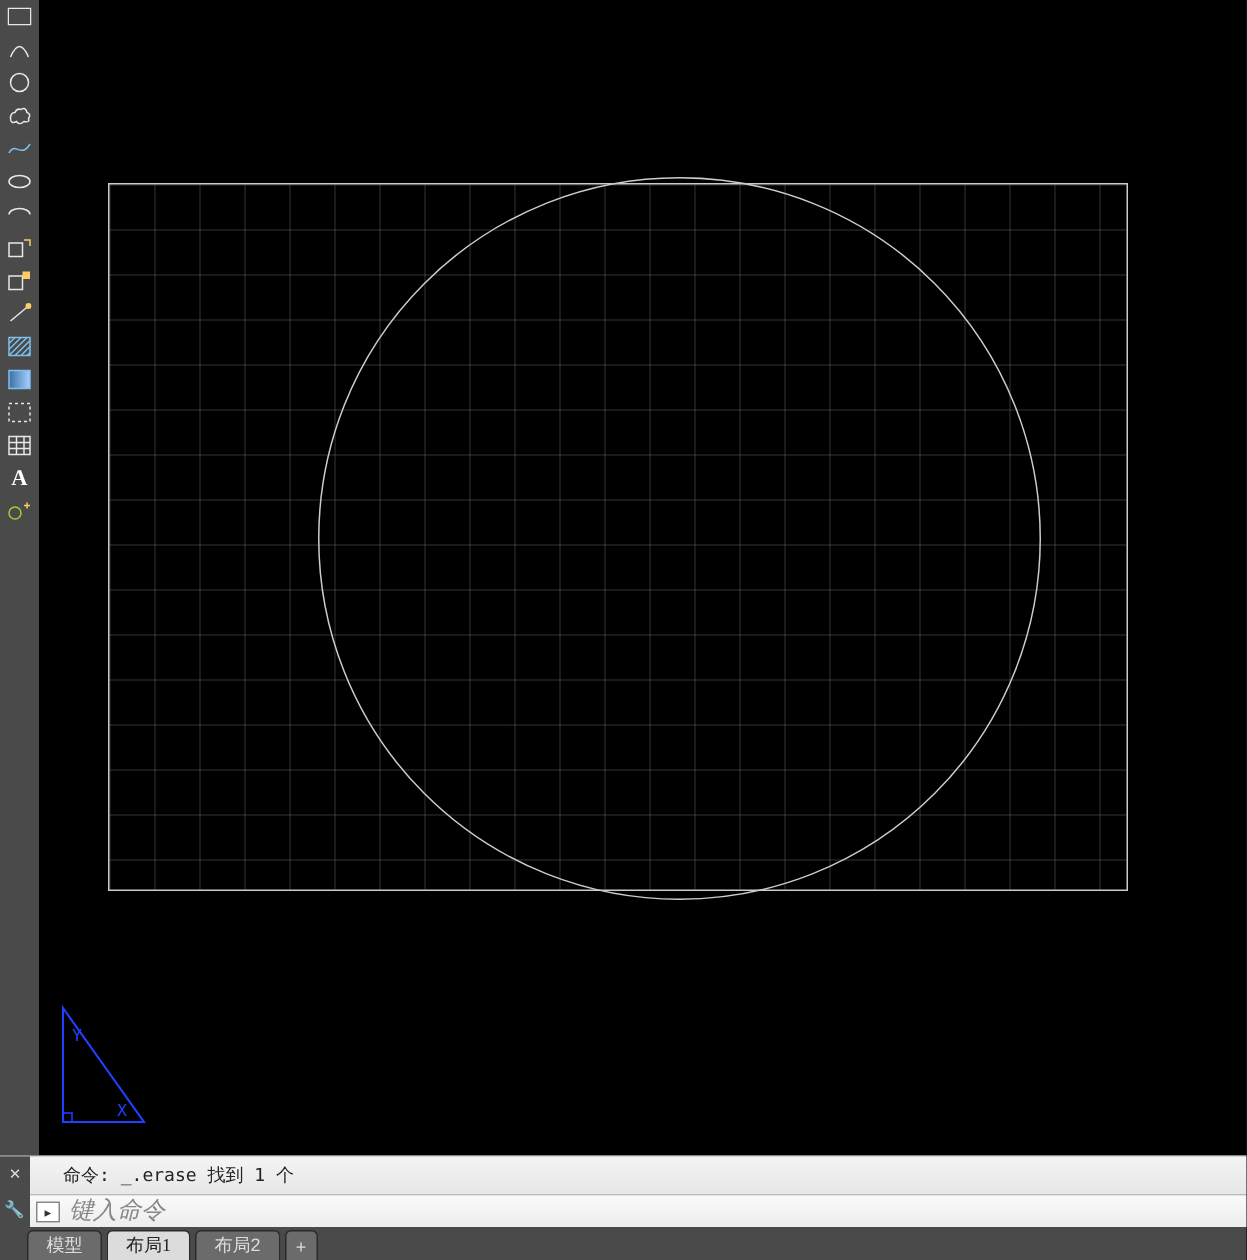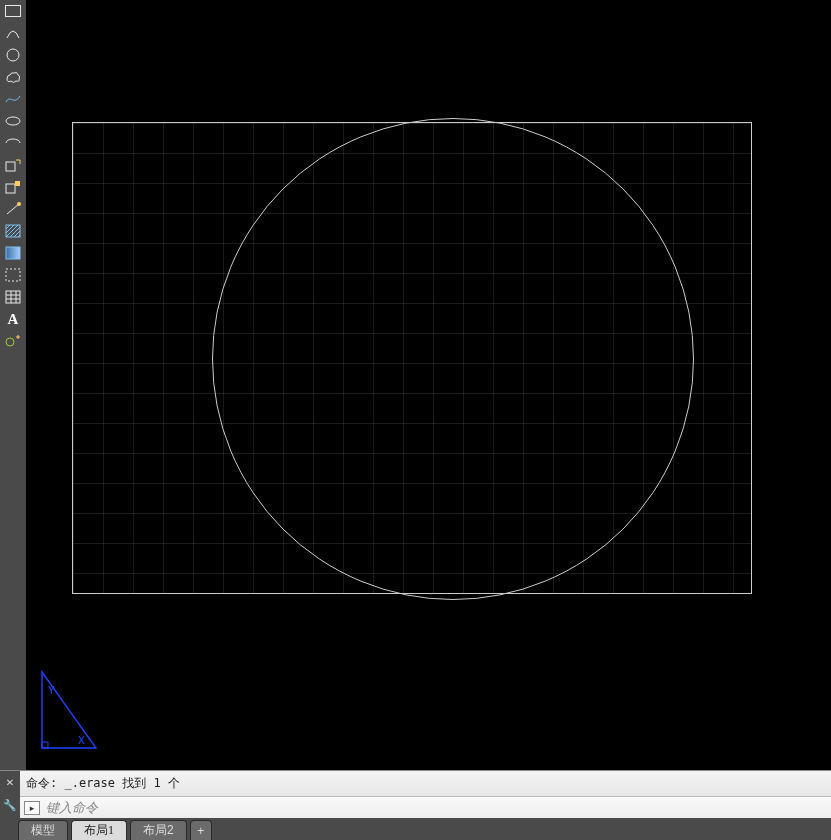--- a/index.html
+++ b/index.html
@@ -78,21 +78,21 @@
     display: flex; flex-direction: column; align-items: center; justify-content: space-around;
     color: #ddd;
   }
   .cmd-body {
     flex: 1;
     display: flex; flex-direction: column;
   }
   .cmd-history {
     flex: 1;
     background: linear-gradient(#f4f4f4,#e7e7e7);
-    padding: 4px 6px;
+    padding: 4px 22px;
     font-family: SimSun, monospace;
     color: #222;
     border-bottom: 1px solid #bbb;
   }
   .cmd-input-row {
     height: 22px;
     display: flex; align-items: center;
     background: linear-gradient(#fafafa,#ededed);
     padding: 0 4px;
     gap: 6px;
@@ -102,21 +102,21 @@
     border: 1px solid #888;
     background: #fff;
     display:flex;align-items:center;justify-content:center;
     font-size:9px;color:#333;
   }
   .cmd-input {
     flex:1;
     font-style: italic;
     color: #888;
     font-family: SimSun, monospace;
-    font-size: 13px;
+    font-size: 16px;
   }
 
   
   .tabs-row {
     position: absolute;
     left: 0; top: 818px;
     width: 831px; height: 22px;
     background: #4a4a4a;
     display: flex; align-items: flex-end;
     padding-left: 18px;

